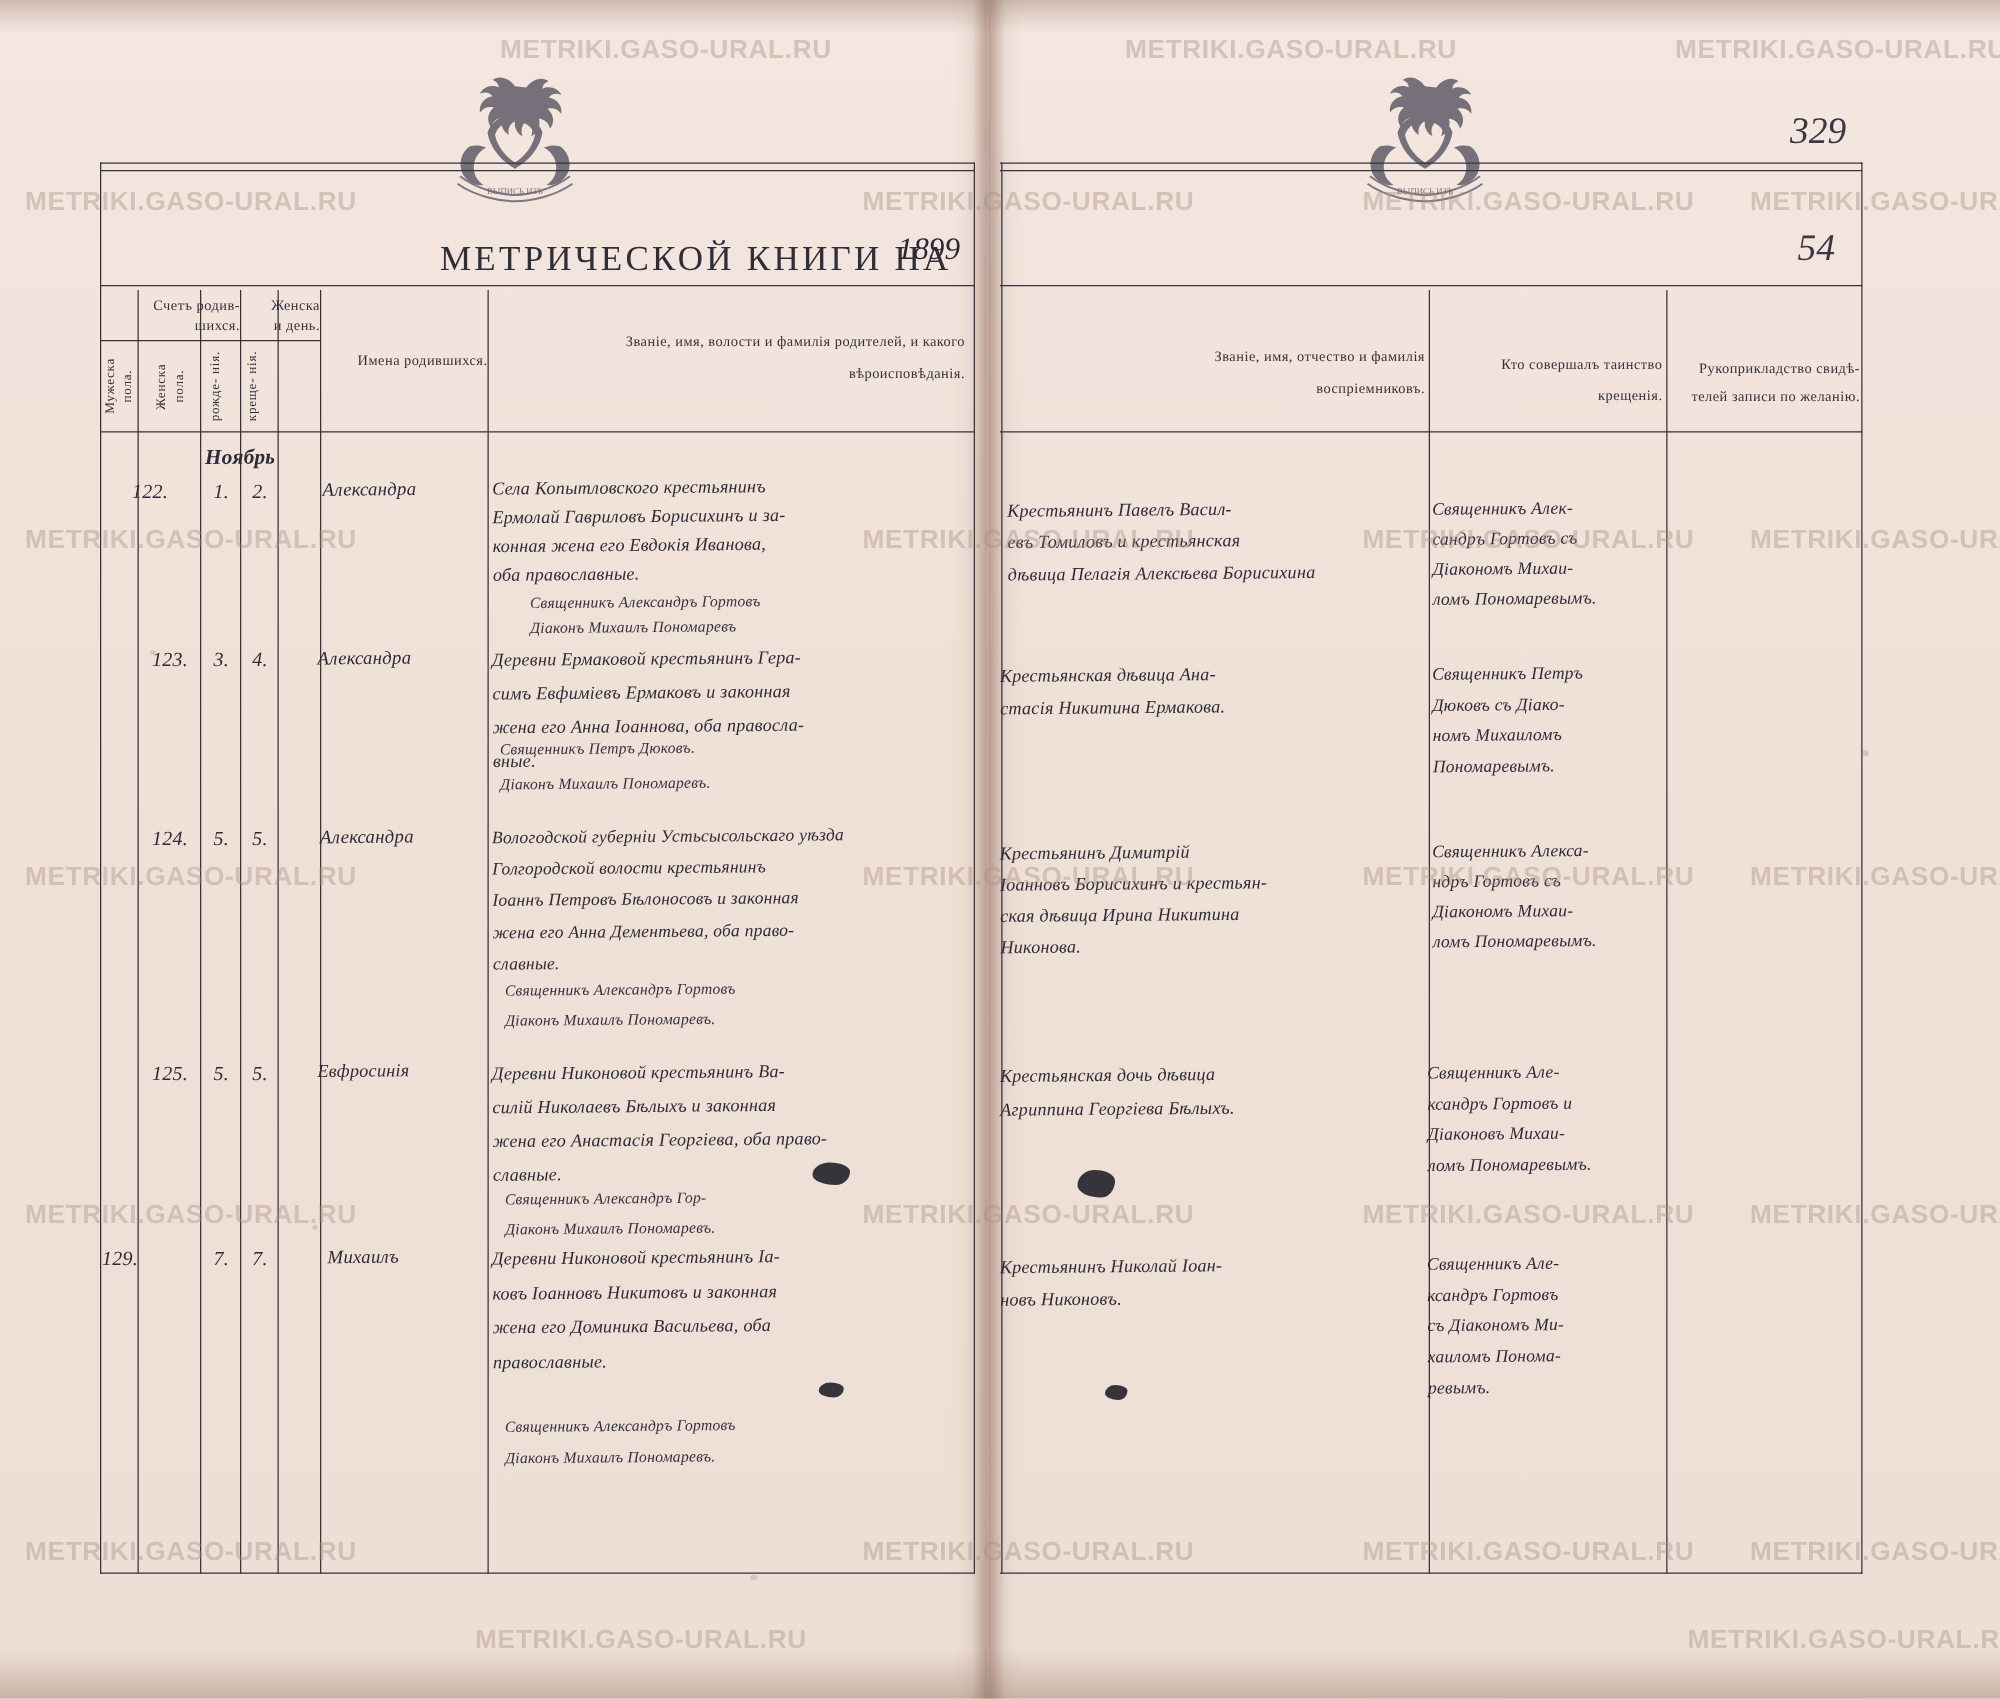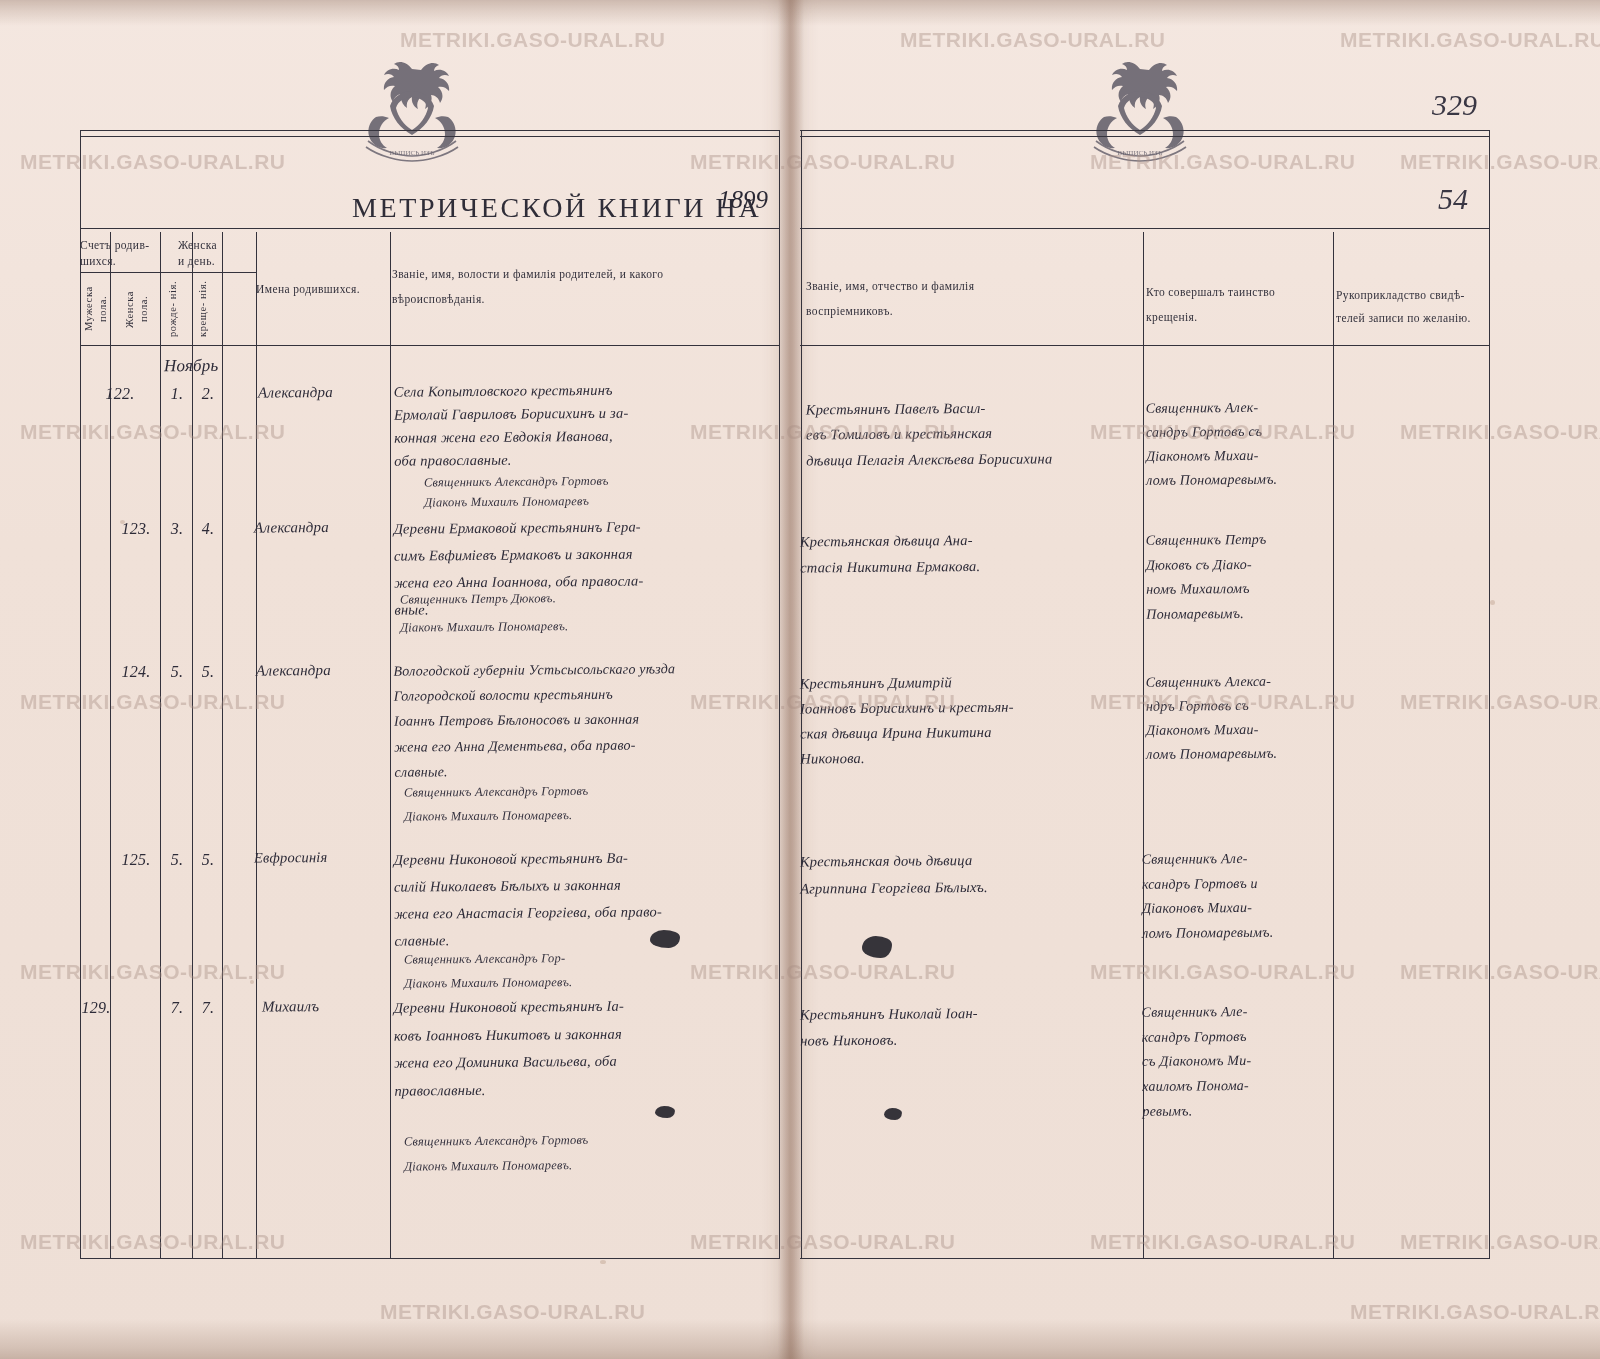--- a/index.html
+++ b/index.html
@@ -73,21 +73,21 @@
     position: absolute;
     font-family: "Liberation Serif", serif;
     font-style: italic;
     font-size: 25px;
     color: #2a2834;
     white-space: nowrap;
     margin-left: 38px;
   }
   .colhdr {
     position: absolute;
-    text-align: left;
+    text-align: right;
     font-size: 11.5px;
     line-height: 1.35;
     color: #33313c;
     letter-spacing: .4px;
   }
   .colhdr.vert {
     writing-mode: vertical-rl;
     transform: rotate(180deg);
     text-align: center;
     font-size: 10.5px;
@@ -106,21 +106,21 @@
     font-family: "Liberation Serif", serif;
     font-style: italic;
     color: #2d2b38;
     line-height: 1.48;
     white-space: pre-line;
     letter-spacing: .2px;
     transform: rotate(-0.5deg);
   }
   .hw.sm { font-size: 13px; }
   .hw.num { font-style: italic; font-size: 16px; text-align: center; transform: none; }
-  .hw.month { font-size: 17px; }
+  .hw.month { font-size: 17px; font-weight: bold; }
   .hw.sign { font-size: 12.5px; color: #35323f; }
   .blot {
     position: absolute;
     background: #1d1b24;
     border-radius: 46% 54% 38% 62% / 55% 40% 60% 45%;
     opacity: .88;
   }
   .fleck {
     position: absolute;
     border-radius: 50%;

